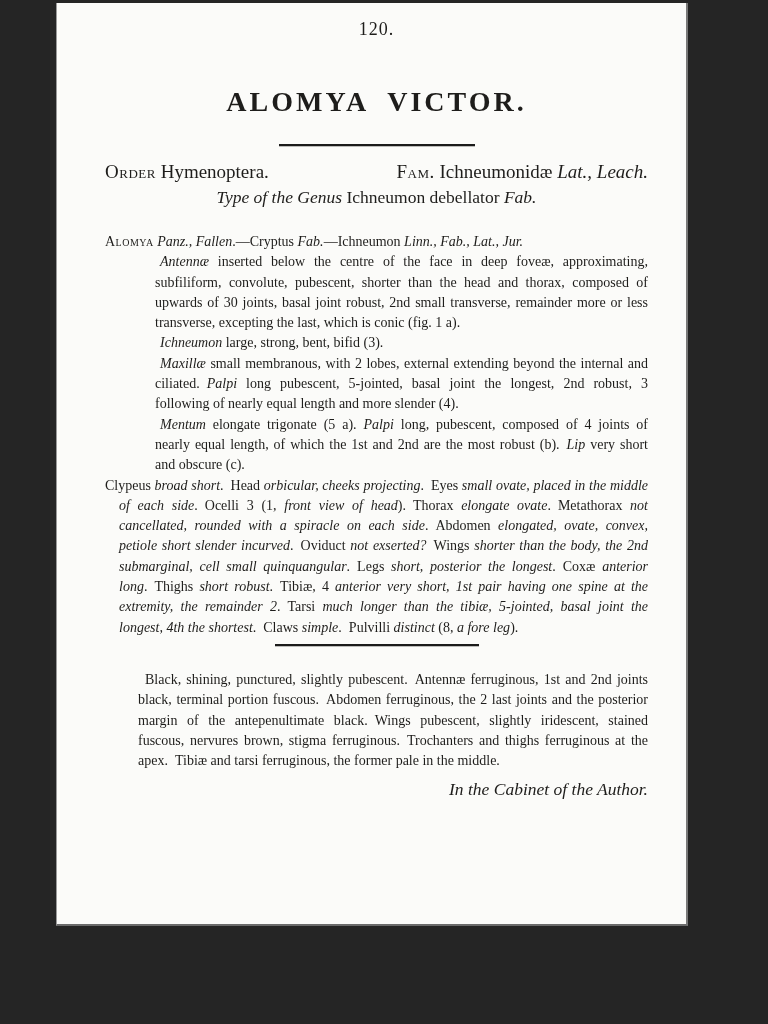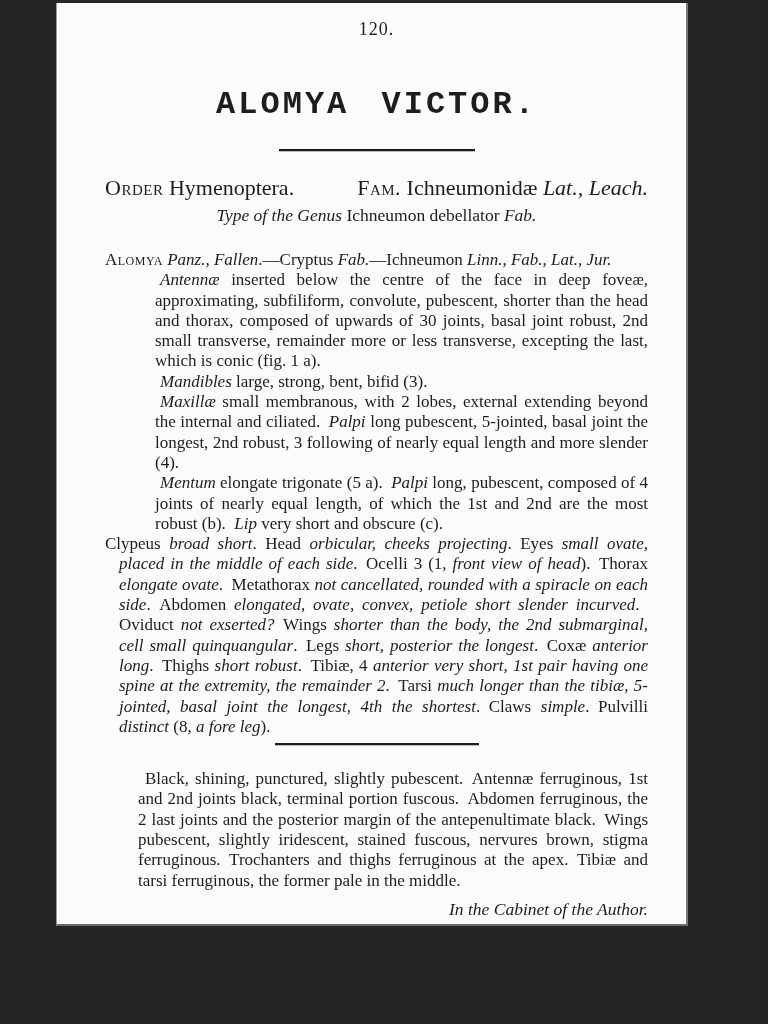--- a/index.html
+++ b/index.html
@@ -30,47 +30,46 @@
   .content{padding:10px 38px 0 48px;}
   .page-number{
     margin-top:6px;
     text-align:center;
     font-size:18px;
     letter-spacing:1px;
   }
   .title{
     margin-top:46px;
     text-align:center;
-    font-size:32px;
+    font-size:28px;
     font-weight:700;
     letter-spacing:3px;
     word-spacing:10px;
-    font-family:Liberation Mono, monospace;
   }
   .rule{
     height:2px;
     background:#1b1b1b;
     box-shadow:0 1px 0 rgba(0,0,0,0.25);
   }
   .rule-1{width:196px;margin:26px auto 0 auto;}
   .rule-2{width:204px;margin:6px auto 0 auto;}
   .order-line{
-    margin-top:24px;
+    margin-top:15px;
     display:flex;
     justify-content:space-between;
-    font-size:22px;
+    font-size:19px;
   }
   .type-line{
     margin-top:4px;
     text-align:center;
     font-size:17.5px;
   }
   .body{
     margin-top:24px;
-    font-size:17px;
+    font-size:14px;
     line-height:20.3px;
   }
   .p{text-align:justify;margin:0;}
   .p-syn{padding-left:42px;text-indent:-42px;}
   .p-inner{margin-left:50px;text-indent:5px;}
   .p-clypeus{padding-left:14px;text-indent:-14px;}
   .species-head{margin-top:16px;text-align:left;}
   .p-desc{margin-left:33px;text-indent:7px;}
   .footer{
     margin-top:8px;
@@ -96,21 +95,21 @@
     <div class="order-line">
       <span><span class="s-sc">Order</span><span> Hymenoptera.</span></span>
       <span><span class="s-sc">Fam.</span><span> Ichneumonidæ </span><span class="s-i">Lat., Leach.</span></span>
     </div>
 
     <div class="type-line"><span class="s-i">Type of the Genus</span><span> Ichneumon debellator </span><span class="s-i">Fab.</span></div>
 
     <div class="body">
       <p class="p p-syn"><span class="s-sc">Alomya</span><span> </span><span class="s-i">Panz., Fallen</span><span>.—Cryptus </span><span class="s-i">Fab.</span><span>—Ichneumon </span><span class="s-i">Linn., Fab., Lat., Jur.</span></p>
       <p class="p p-inner"><span class="s-i">Antennæ</span><span> inserted below the centre of the face in deep foveæ, approximating, subfiliform, convolute, pubescent, shorter than the head and thorax, composed of upwards of 30 joints, basal joint robust, 2nd small transverse, remainder more or less transverse, excepting the last, which is conic (fig. 1 a).</span></p>
-      <p class="p p-inner"><span class="s-i">Mandibles</span><span> large, strong, bent, bifid (3).</span></p>
+      <p class="p p-inner"><span class="s-i">Ichneumon</span><span> large, strong, bent, bifid (3).</span></p>
       <p class="p p-inner"><span class="s-i">Maxillæ</span><span> small membranous, with 2 lobes, external extending beyond the internal and ciliated. </span><span class="s-i">Palpi</span><span> long pubescent, 5-jointed, basal joint the longest, 2nd robust, 3 following of nearly equal length and more slender (4).</span></p>
       <p class="p p-inner"><span class="s-i">Mentum</span><span> elongate trigonate (5 a). </span><span class="s-i">Palpi</span><span> long, pubescent, composed of 4 joints of nearly equal length, of which the 1st and 2nd are the most robust (b). </span><span class="s-i">Lip</span><span> very short and obscure (c).</span></p>
       <p class="p p-clypeus"><span>Clypeus </span><span class="s-i">broad short</span><span>. Head </span><span class="s-i">orbicular, cheeks projecting</span><span>. Eyes </span><span class="s-i">small ovate, placed in the middle of each side</span><span>. Ocelli 3 (1, </span><span class="s-i">front view of head</span><span>). Thorax </span><span class="s-i">elongate ovate</span><span>. Metathorax </span><span class="s-i">not cancellated, rounded with a spiracle on each side</span><span>. Abdomen </span><span class="s-i">elongated, ovate, convex, petiole short slender incurved</span><span>. Oviduct </span><span class="s-i">not exserted?</span><span> Wings </span><span class="s-i">shorter than the body, the 2nd submarginal, cell small quinquangular</span><span>. Legs </span><span class="s-i">short, posterior the longest</span><span>. Coxæ </span><span class="s-i">anterior long</span><span>. Thighs </span><span class="s-i">short robust</span><span>. Tibiæ, 4 </span><span class="s-i">anterior very short, 1st pair having one spine at the extremity, the remainder 2</span><span>. Tarsi </span><span class="s-i">much longer than the tibiæ, 5-jointed, basal joint the longest, 4th the shortest</span><span>. Claws </span><span class="s-i">simple</span><span>. Pulvilli </span><span class="s-i">distinct</span><span> (8, </span><span class="s-i">a fore leg</span><span>).</span></p>
     </div>
 
     <div class="rule rule-2"></div>
 
     <div class="body">
       <p class="p p-desc"><span>Black, shining, punctured, slightly pubescent. Antennæ ferruginous, 1st and 2nd joints black, terminal portion fuscous. Abdomen ferruginous, the 2 last joints and the posterior margin of the antepenultimate black. Wings pubescent, slightly iridescent, stained fuscous, nervures brown, stigma ferruginous. Trochanters and thighs ferruginous at the apex. Tibiæ and tarsi ferruginous, the former pale in the middle.</span></p>
     </div>

